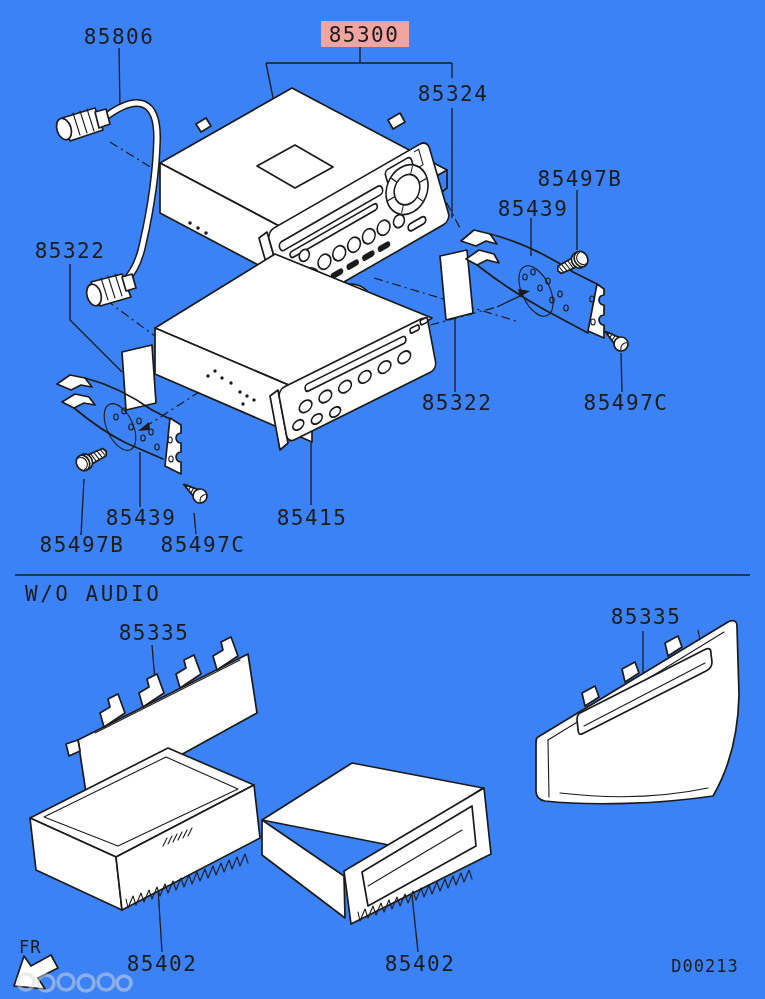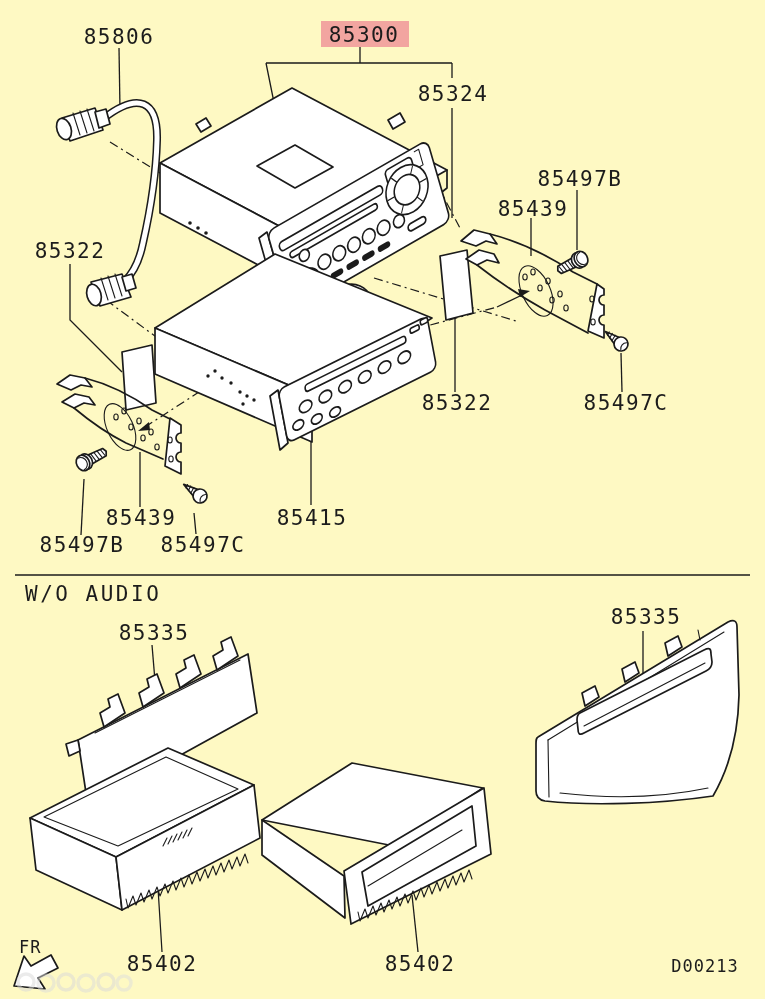--- a/index.html
+++ b/index.html
@@ -1,16 +1,16 @@
 <!DOCTYPE html>
 <html><head>
 <meta charset="utf-8">
 <style>
   html,body{margin:0;padding:0;background:#ffffff;}
-  .stage{position:relative;width:765px;height:999px;background:#fef9c3;overflow:hidden;
+  .stage{position:relative;width:765px;height:999px;background:#3b82f6;overflow:hidden;
          font-family:"DejaVu Sans Mono","Liberation Mono",monospace;}
   svg{display:block}
   
   .ln  {fill:none;stroke:#1b1b1b;stroke-width:1.7;stroke-linejoin:round;stroke-linecap:round;}
   .lnw {fill:#ffffff;stroke:#1b1b1b;stroke-width:1.7;stroke-linejoin:round;stroke-linecap:round;}
   .thin{fill:none;stroke:#1b1b1b;stroke-width:1.1;stroke-linejoin:round;stroke-linecap:round;}
   .fillb{fill:#1b1b1b;stroke:none;}
   .lead{fill:none;stroke:#1b1b1b;stroke-width:1.3;}
   .dash{fill:none;stroke:#1b1b1b;stroke-width:1.2;stroke-dasharray:9 4 2 4;}
   .cableo{fill:none;stroke:#1b1b1b;stroke-width:8;stroke-linecap:round;}

